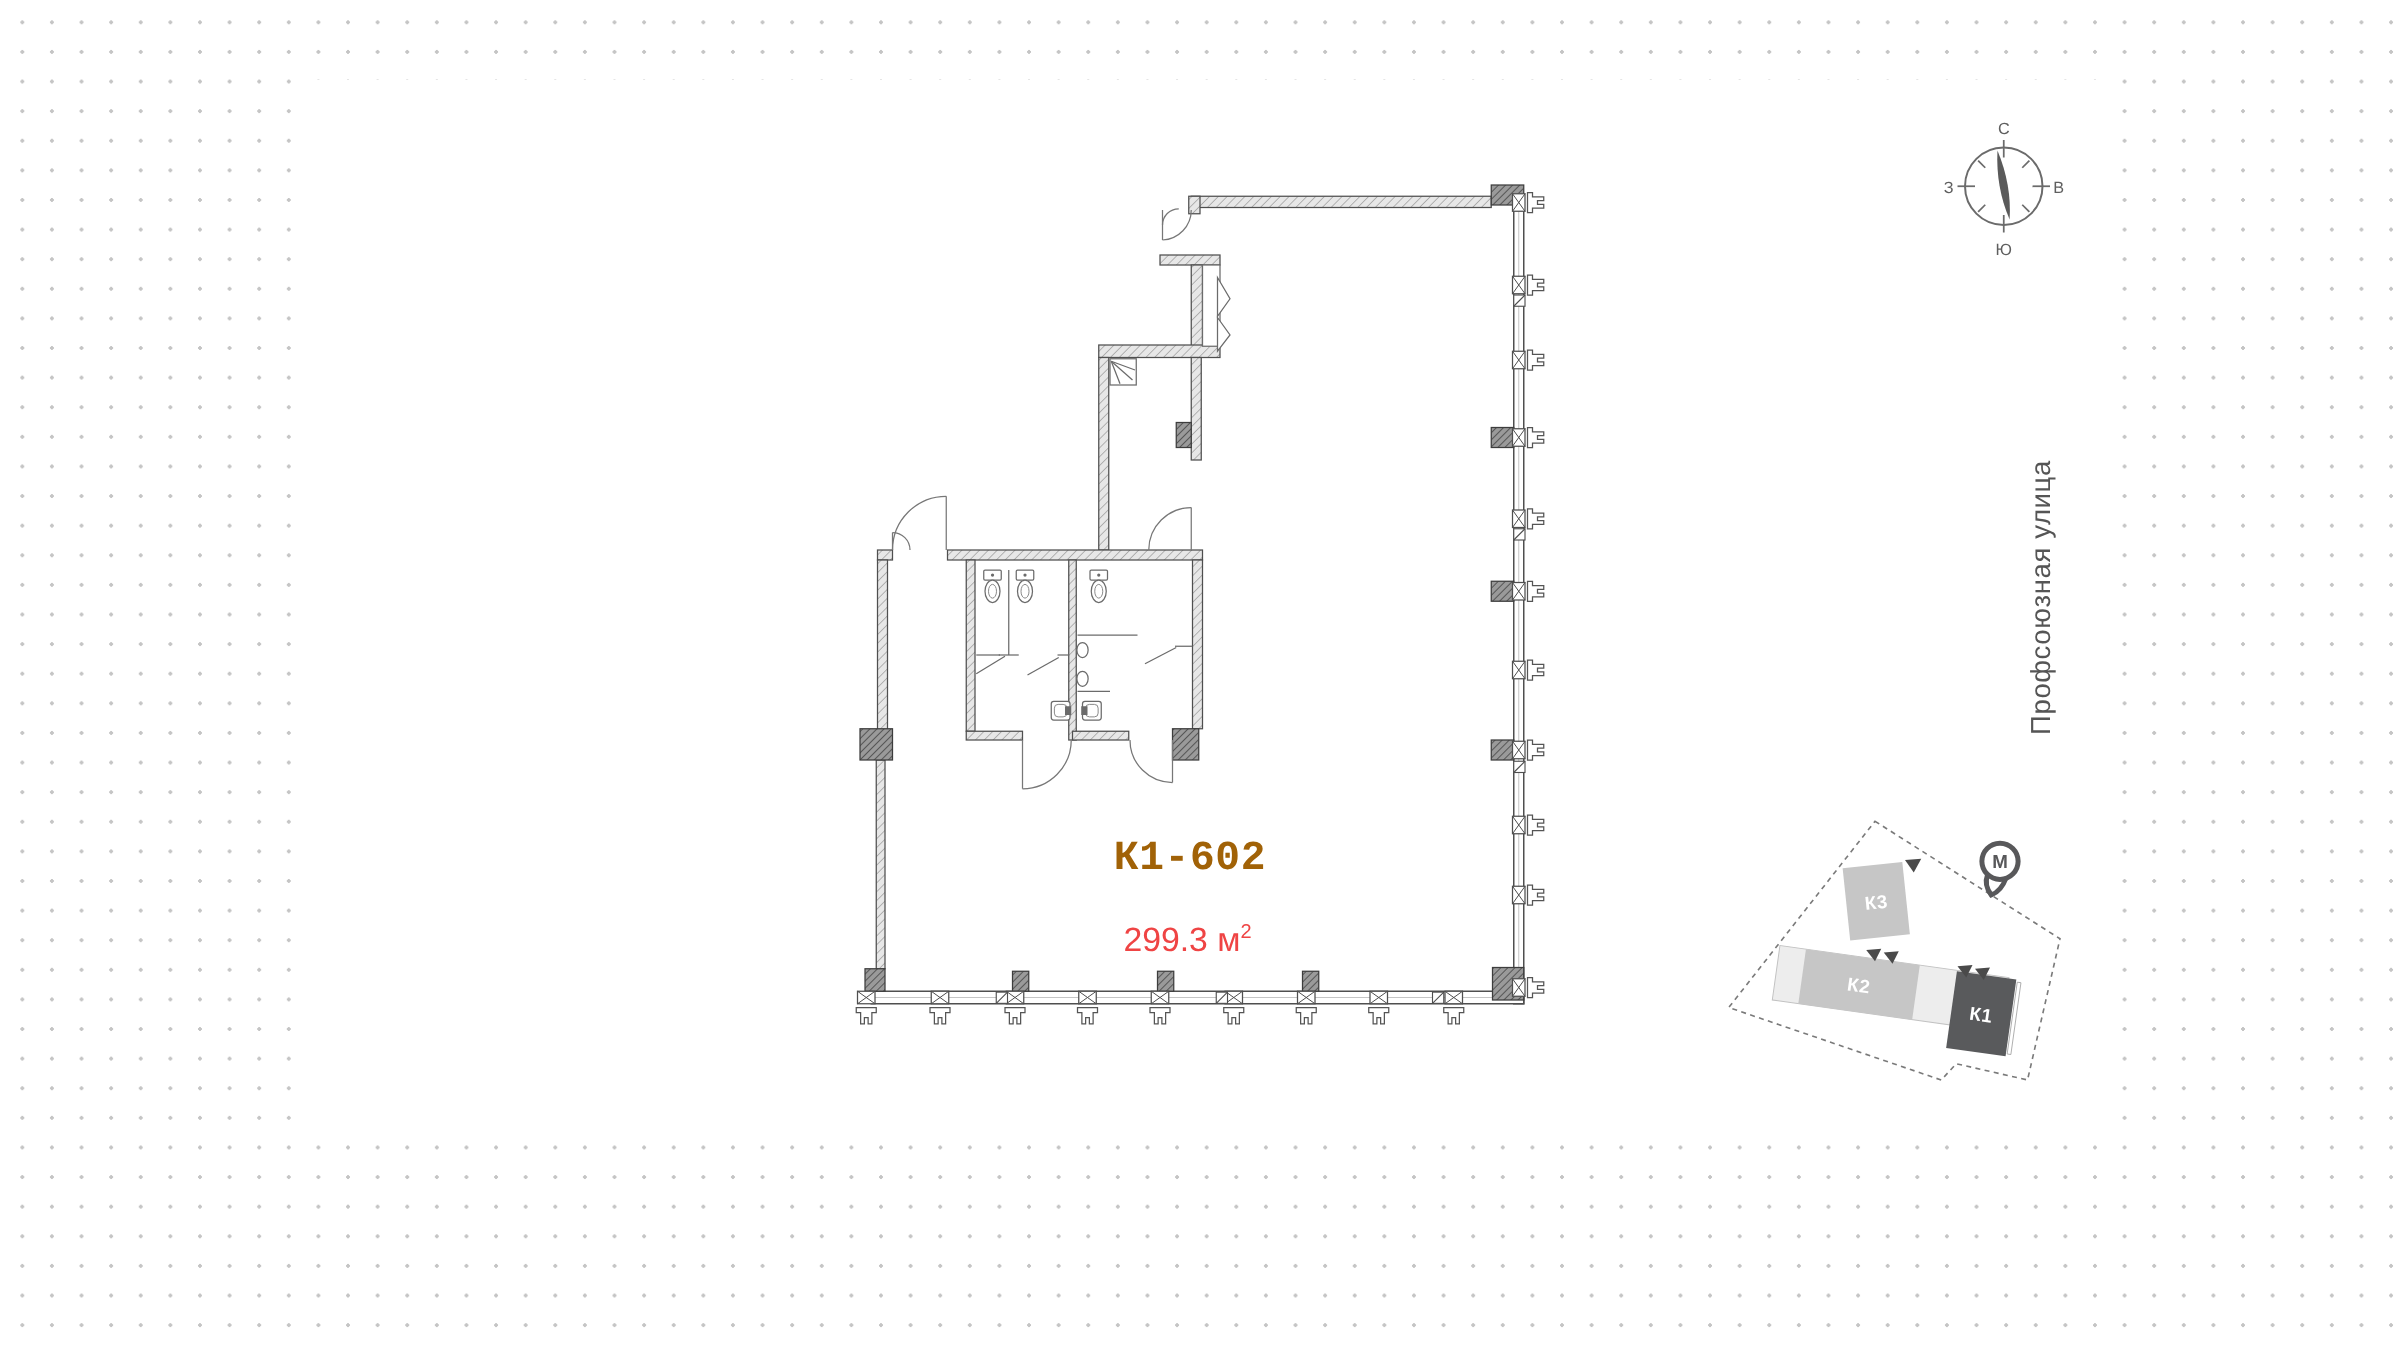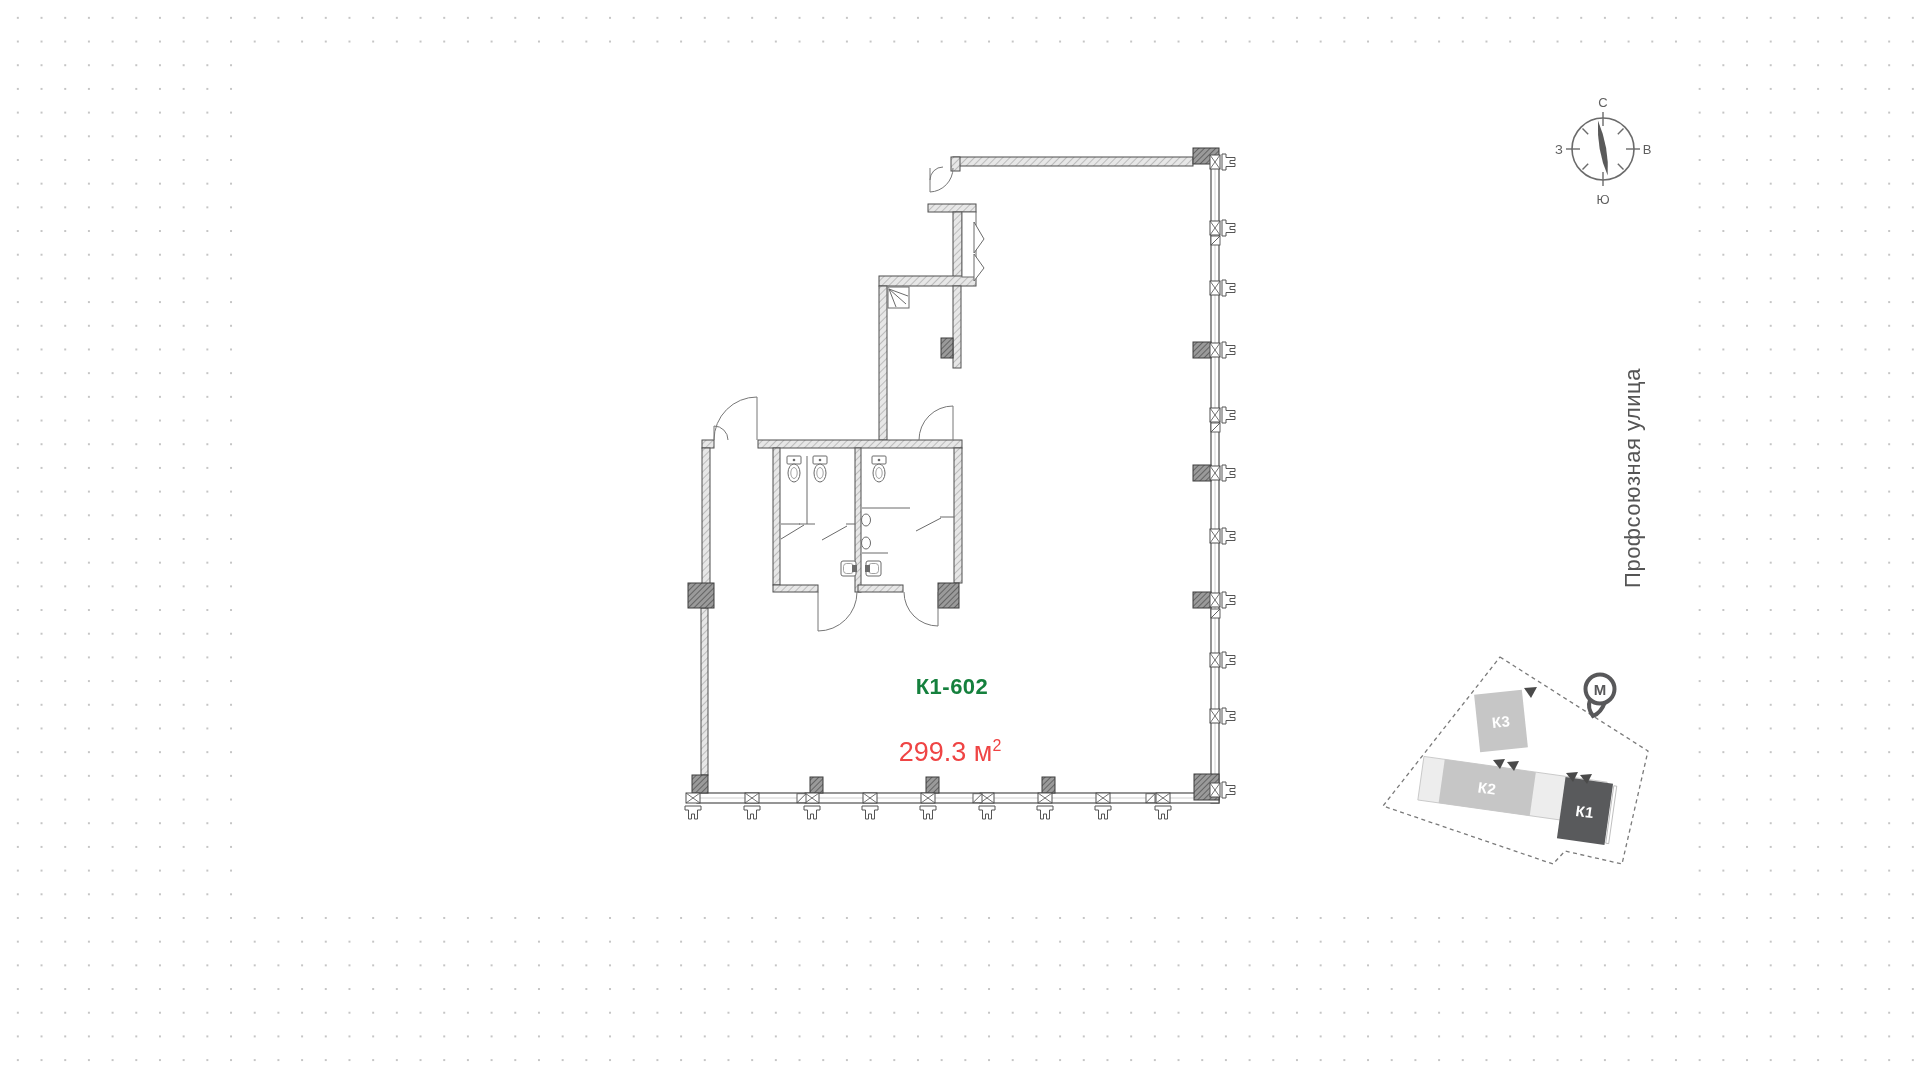--- a/index.html
+++ b/index.html
@@ -11,21 +11,21 @@
     background-position:6px 6px;
     font-family:"Liberation Sans","DejaVu Sans",sans-serif;
   }
   .panel{
     position:absolute;left:236px;top:64px;width:1450px;height:844px;
     background:#ffffff;
   }
   svg.canvas{position:absolute;left:0;top:0;width:1920px;height:1078px;}
   .unit-code{
     position:absolute;left:952px;top:687px;transform:translate(-50%,-50%);
-    font-size:22px;font-weight:700;color:#15803d;letter-spacing:.5px;white-space:nowrap;
+    font-size:33px;font-weight:700;color:#a16207;letter-spacing:.5px;white-space:nowrap;font-family:Liberation Mono, monospace;
   }
   .unit-area{
     position:absolute;left:950px;top:752px;transform:translate(-50%,-50%);
     font-size:27px;font-weight:400;color:#ef4444;white-space:nowrap;
   }
   .unit-area sup{font-size:16px;line-height:0;}
   .street{
     position:absolute;left:1633px;top:478px;
     transform:translate(-50%,-50%) rotate(-90deg);
     font-size:22px;color:#555;letter-spacing:.5px;white-space:nowrap;

